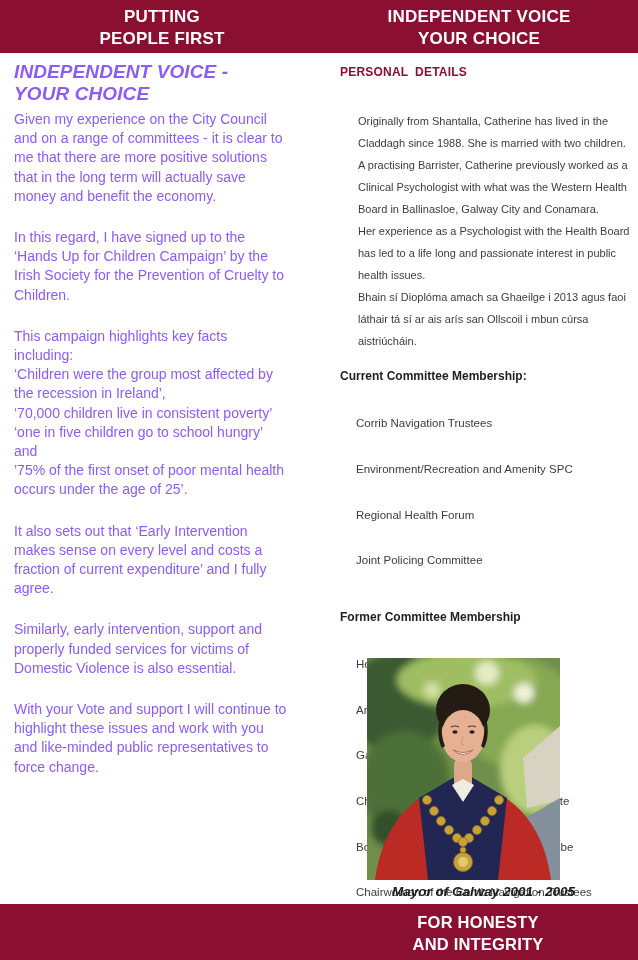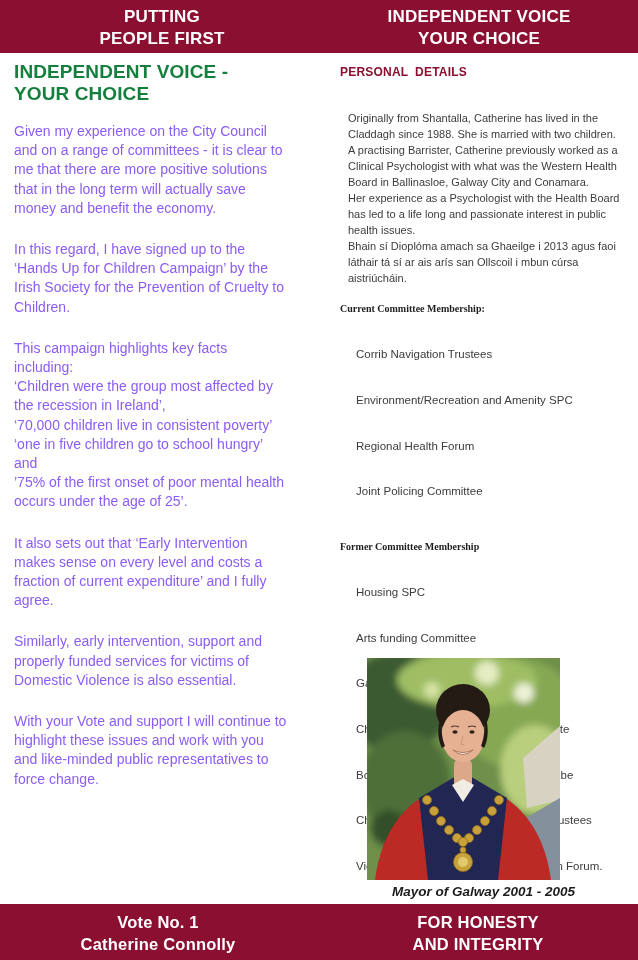--- a/index.html
+++ b/index.html
@@ -18,43 +18,43 @@
     font-size:17px; line-height:21.5px; white-space:pre; letter-spacing:.2px;
   }
   #header-left  { left:12px;  top:6px; width:300px; }
   #header-right { left:330px; top:6px; width:298px; }
   #footer-left  { left:8px;   top:8px; width:300px; font-size:16.5px; }
   #footer-right { left:330px; top:8px; width:296px; font-size:16.5px; }
 
   
   #left-col { position:absolute; left:14px; top:61px; width:312px; }
   #left-heading {
-    margin:0 0 17px 0; color:#15803d; font-size:19px; line-height:22px;
-    font-weight:bold; white-space:pre; letter-spacing:.1px;
+    margin:0 0 5px 0; color:#8b5cf6; font-size:19px; line-height:22px;
+    font-weight:bold; white-space:pre; letter-spacing:.1px;font-style:italic;
   }
   .para {
     margin:0 0 22px 0; color:#8b5cf6; font-size:14px; line-height:19.2px;
     white-space:pre;
   }
   #closing-statement {
     margin:0; color:#1f1f1f; font-size:14.5px; font-weight:bold; white-space:pre;
   }
 
   
   #right-col { position:absolute; left:340px; top:62px; width:298px; }
   #personal-heading {
     margin:0 0 28px 0; color:#8a0f30; font-size:12px; line-height:20px;
     font-weight:bold; white-space:pre; letter-spacing:.2px;
   }
   #bio {
-    margin:0 0 17px 8px; color:#3c3c3c; font-size:11px; line-height:16px;
+    margin:0 0 17px 18px; color:#3c3c3c; font-size:11px; line-height:22px;
     white-space:pre;
   }
   .mem-title {
-    margin:0 0 3px 0; color:#1e1e1e; font-size:10px; font-weight:bold;font-family:Liberation Serif, serif;
+    margin:0 0 3px 0; color:#1e1e1e; font-size:12px; font-weight:bold;
   }
   .mem-list {
     margin:0 0 11px 0; padding:0 0 0 16px; list-style:none;
     color:#3c3c3c; font-size:11.5px; line-height:15.2px; white-space:pre;
   }
   #contact-title {
     margin:12px 0 10px 0; color:#8a0f30; font-size:12.5px; font-weight:bold;
   }
 
   
@@ -210,17 +210,15 @@
         <circle cx="96" cy="192" r="3"></circle>
         <circle cx="96" cy="204" r="9.5"></circle>
       </g>
       <circle cx="96" cy="204" r="5" fill="#e3c96e"></circle>
     </g>
   </svg>
 </div>
 <div id="photo-caption">Mayor of Galway 2001 - 2005</div>
 
 <div class="maroon-bar" id="footer-bar">
-  <div class="bar-slogan" id="footer-left">Vote No. 1
-Catherine Connolly</div>
   <div class="bar-slogan" id="footer-right">FOR HONESTY
 AND INTEGRITY</div>
 </div>
 
 </body></html>

